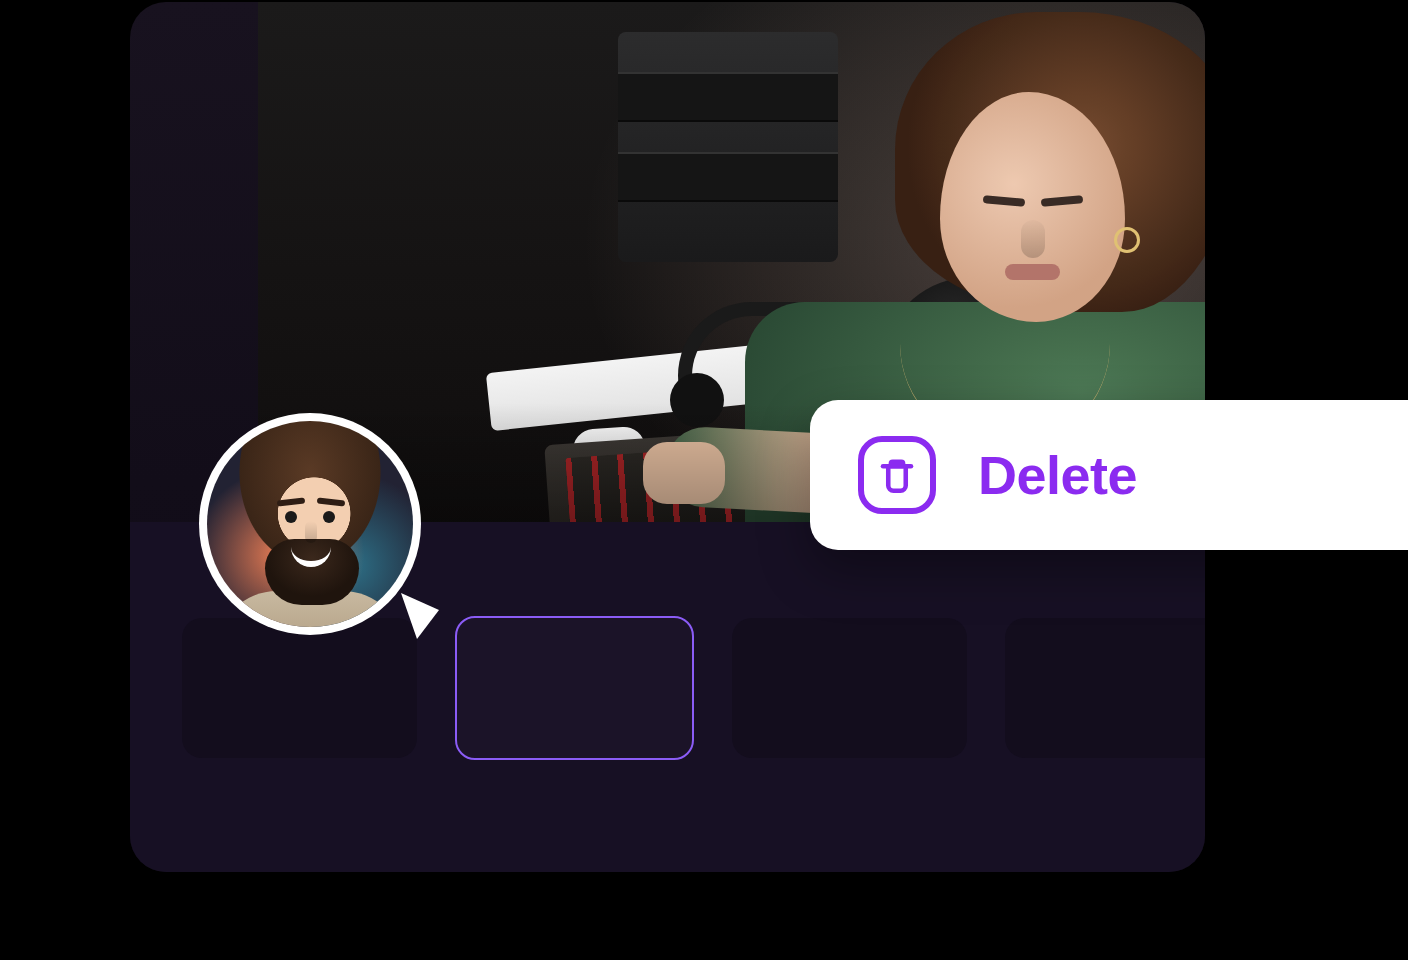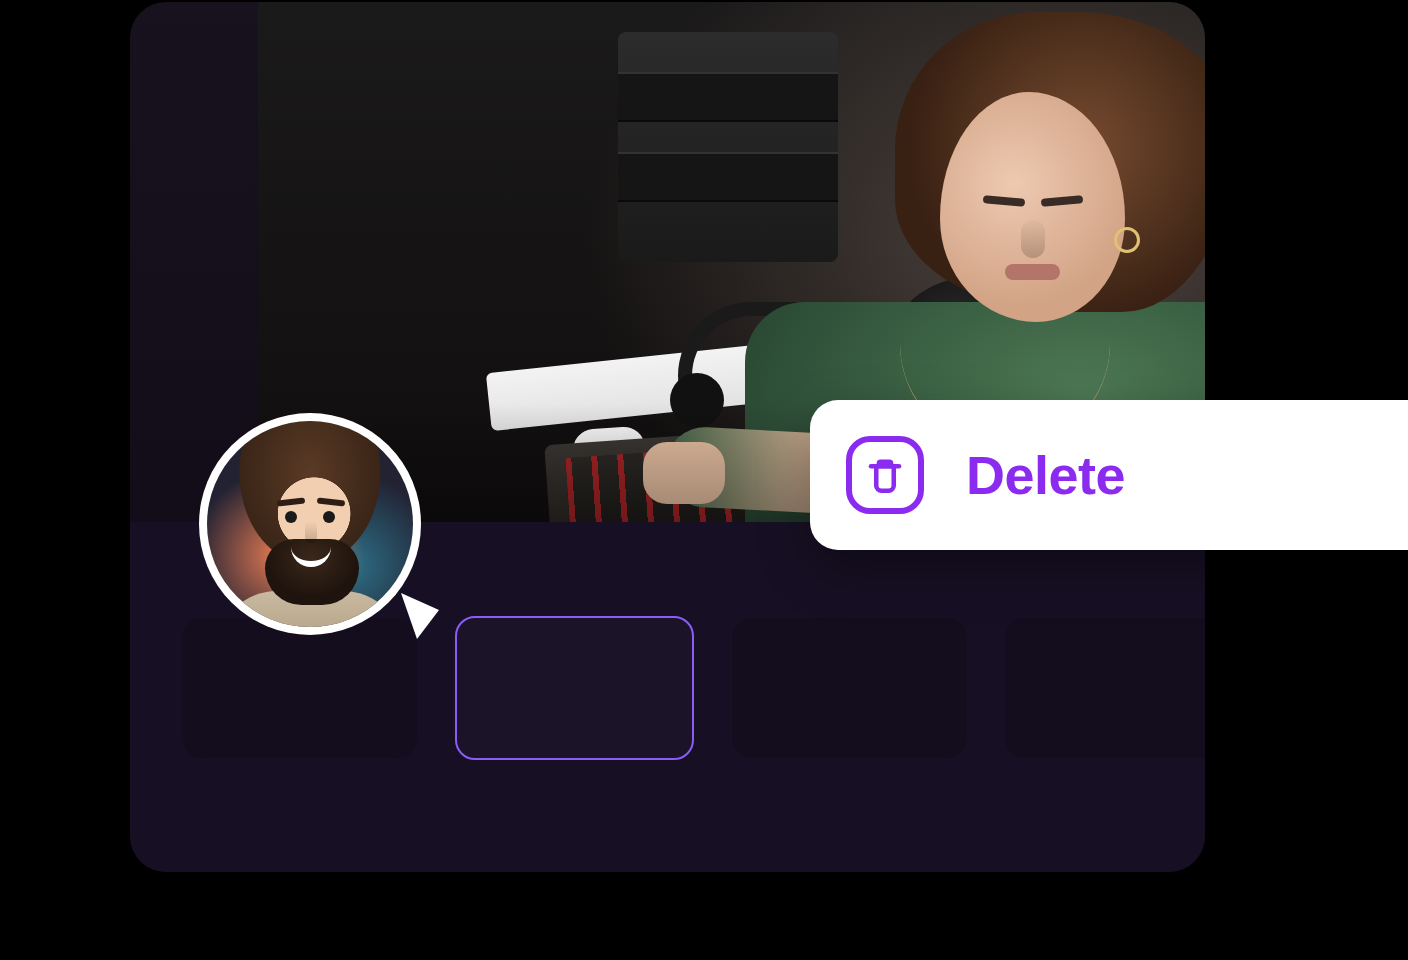--- a/index.html
+++ b/index.html
@@ -285,21 +285,21 @@
     top: 400px;
     right: 0;
     width: auto;
     min-width: 455px;
     height: 150px;
     border-radius: 28px 0 0 28px;
     background: #fff;
     display: flex;
     align-items: center;
     gap: 42px;
-    padding-left: 36px;
+    padding-left: 48px;
     box-sizing: border-box;
     box-shadow: 0 20px 50px rgba(0,0,0,0.35);
   }
 
   .delete-button {
     display: flex;
     align-items: center;
     gap: 42px;
     border: none;
     background: transparent;

